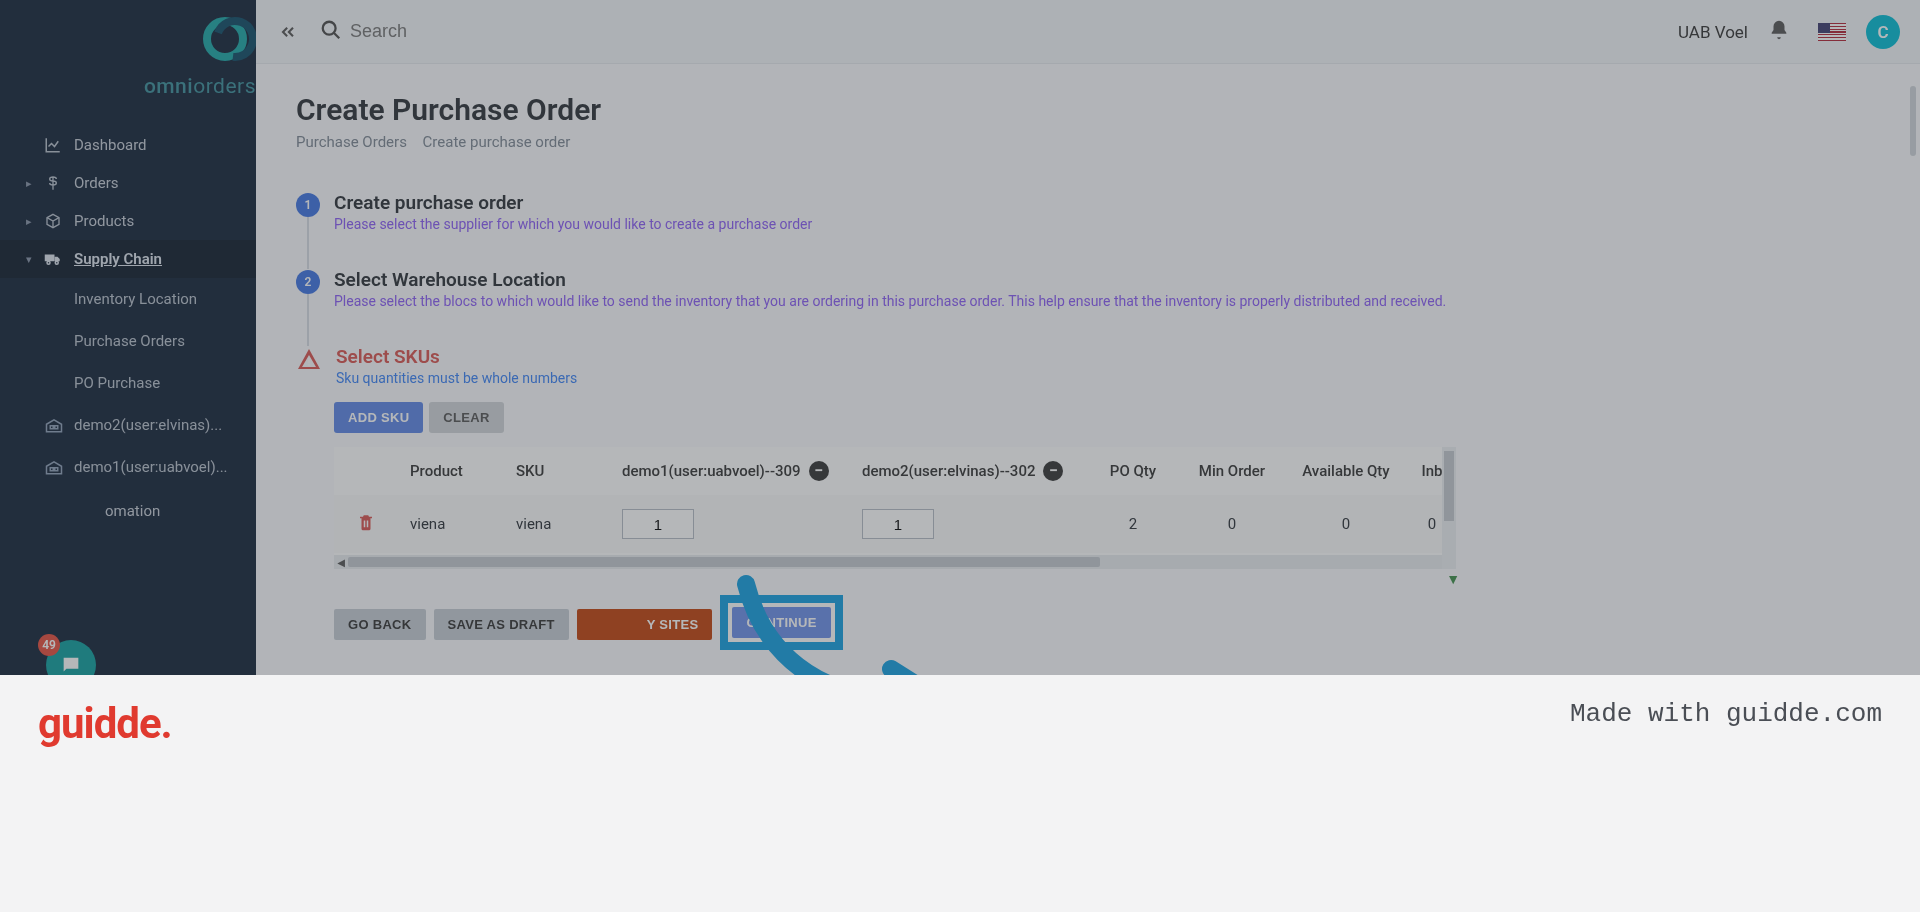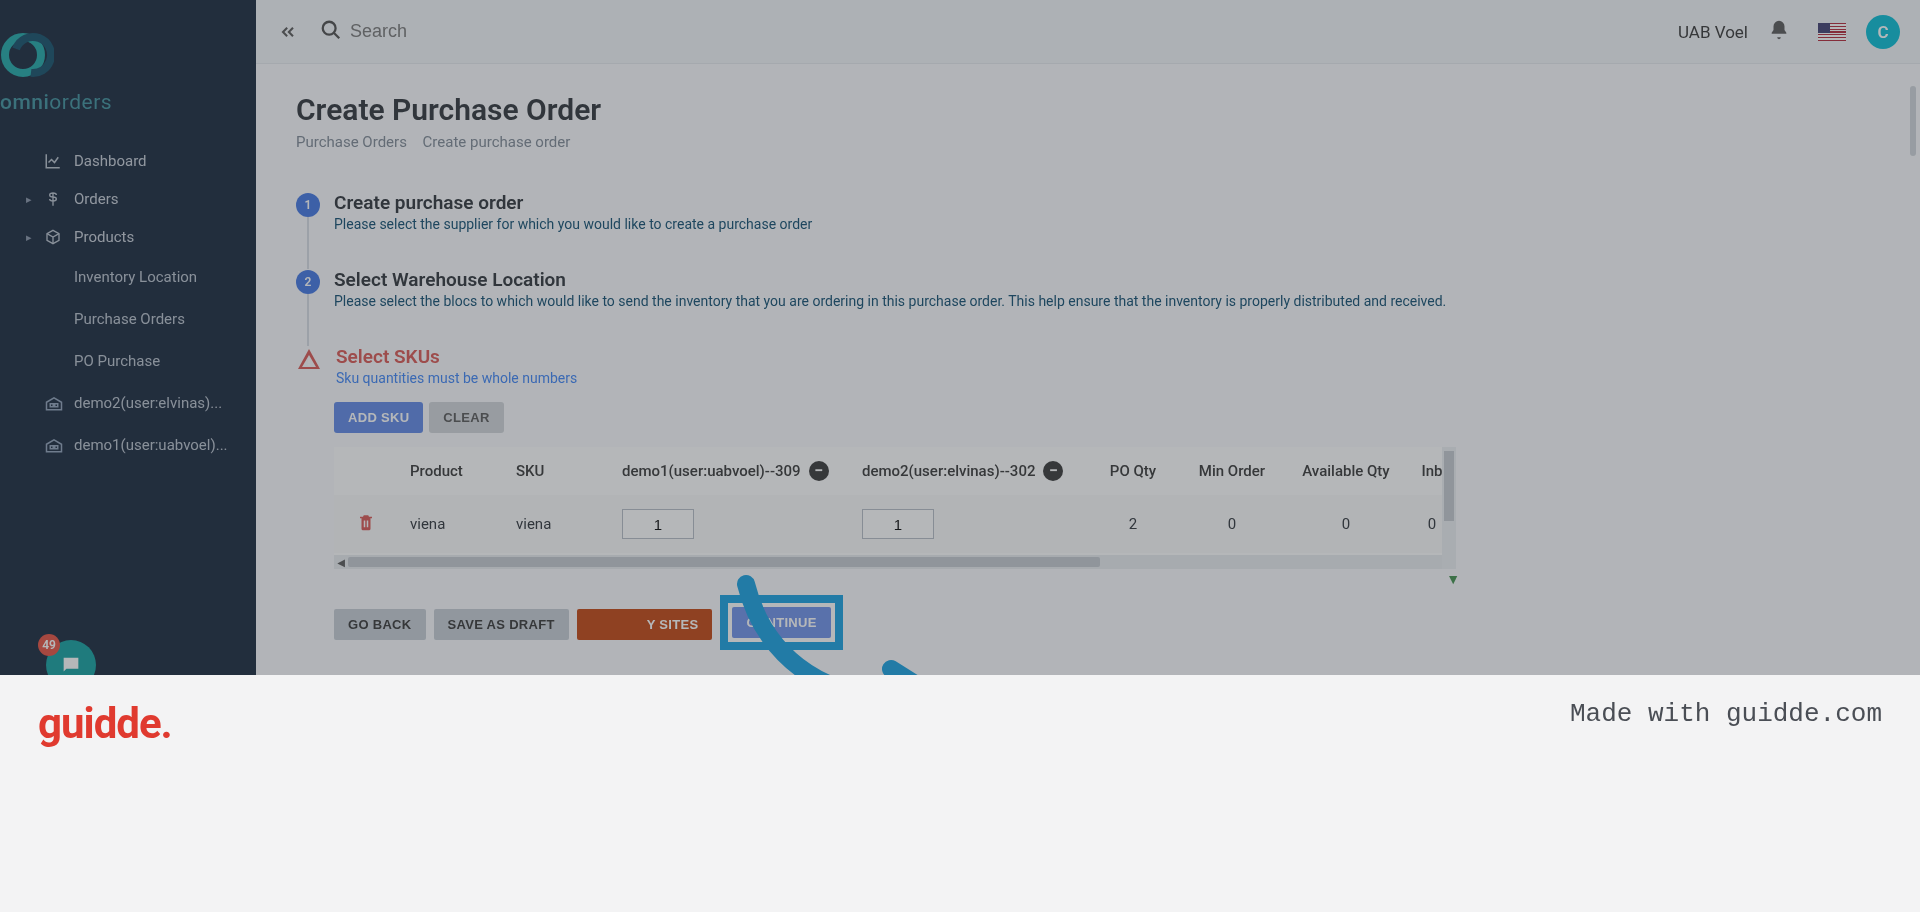--- a/index.html
+++ b/index.html
@@ -4,21 +4,21 @@
 <style>
   * { box-sizing: border-box; margin: 0; padding: 0; }
   html, body { height: 100%; font-family: -apple-system, BlinkMacSystemFont, "Segoe UI", Roboto, Arial, sans-serif; }
   body { width: 1920px; height: 912px; overflow: hidden; position: relative; background: #fff; }
 
   
   .sidebar {
     position: absolute; left: 0; top: 0; width: 256px; height: 675px;
     background: #132238; color: #b7c0cc;
   }
-  .logo-wrap { width: 100%; text-align: left; padding-top: 28px; padding-bottom: 18px; }
+  .logo-wrap { width: 100%; text-align: right; padding-top: 12px; padding-bottom: 18px; }
   .logo-wrap svg { margin-bottom: 4px; }
   .logo-text { font-size: 21px; letter-spacing: 0.5px; color: #3a8f9b; font-weight: 500; }
   .logo-text .bold { color: #3a8f9b; font-weight: 400; }
 
   .nav { margin-top: 10px; }
   .nav-item {
     display: flex; align-items: center; padding: 10px 16px 10px 44px;
     font-size: 15px; color: #c5ccd6; cursor: pointer; position: relative;
   }
   .nav-item.top { padding-left: 44px; }
@@ -74,21 +74,21 @@
 
   .steps { margin-top: 40px; position: relative; }
   .step { display:flex; align-items:flex-start; margin-bottom: 36px; position:relative; }
   .step-num {
     width: 24px; height: 24px; border-radius: 50%; background:#3e73e3; color:#fff;
     font-size: 12px; font-weight:600; display:flex; align-items:center; justify-content:center;
     margin-right: 14px; flex-shrink:0; margin-top: 2px;
   }
   .step-line { position:absolute; left: 11px; top: 26px; width: 2px; height: 52px; background:#d7dce4; }
   .step-body .st-title { font-size: 19px; font-weight:600; color:#2a2f36; }
-  .step-body .st-sub { font-size: 14px; color:#0c4a6e; margin-top: 2px; }
+  .step-body .st-sub { font-size: 14px; color:#8b5cf6; margin-top: 2px; }
   .step.err .warn-tri { width:26px; height:24px; }
   .step.err .st-title { color:#d9534f; }
   .step.err .st-sub { color:#3b82f6; }
 
   .sku-panel { margin-left: 38px; margin-top: -20px; margin-bottom: 20px; }
   .btn-row { display:flex; gap: 6px; margin-bottom: 14px; }
   .btn {
     font-size: 13px; font-weight:600; padding: 8px 14px; border:none; cursor:pointer;
     letter-spacing: 0.3px;
   }
@@ -198,20 +198,31 @@
     <div class="nav-item top expandable">
       <span class="icn">
         <svg width="16" height="16" viewBox="0 0 24 24" fill="none" stroke="#b7c0cc" stroke-width="2">
             <path d="M12 2l9 5v10l-9 5-9-5V7z"></path>
             <path d="M3 7l9 5 9-5M12 12v10"></path>
           </svg>
       </span>
       <span class="lbl">Products</span>
     </div>
 
+    <div class="nav-item top expandable open active">
+      <span class="icn">
+        <svg width="18" height="16" viewBox="0 0 24 18" fill="#dde4ee">
+            <rect x="1" y="3" width="13" height="9"></rect>
+            <path d="M14 6h4l3 3v3h-7z"></path>
+            <circle cx="6" cy="14" r="2" fill="#132238" stroke="#dde4ee" stroke-width="2"></circle>
+            <circle cx="17" cy="14" r="2" fill="#132238" stroke="#dde4ee" stroke-width="2"></circle>
+          </svg>
+      </span>
+      <span class="lbl">Supply Chain</span>
+    </div>
 
     <div class="nav-sub">
       <span class="lbl">Inventory Location</span>
     </div>
     <div class="nav-sub">
       <span class="lbl">Purchase Orders</span>
     </div>
     <div class="nav-sub">
       <span class="lbl">PO Purchase</span>
     </div>
@@ -230,20 +241,23 @@
       <span class="icn">
         <svg width="18" height="16" viewBox="0 0 24 20" fill="none" stroke="#8ea0b8" stroke-width="2">
             <path d="M2 9l10-6 10 6v10H2z"></path>
             <rect x="7" y="11" width="4" height="4"></rect>
             <rect x="13" y="11" width="4" height="4"></rect>
           </svg>
       </span>
       <span class="lbl">demo1(user:uabvoel)...</span>
     </div>
 
+    <div class="nav-item automation" style="margin-top:4px;">
+      <span class="lbl">omation</span>
+    </div>
   </div>
 
   <div class="chat-bubble">
     <span class="chat-badge">49</span>
     <svg width="22" height="22" viewBox="0 0 24 24" fill="#fff">
         <path d="M4 4h16v12H7l-3 3z"></path>
       </svg>
   </div>
 </div>
 

